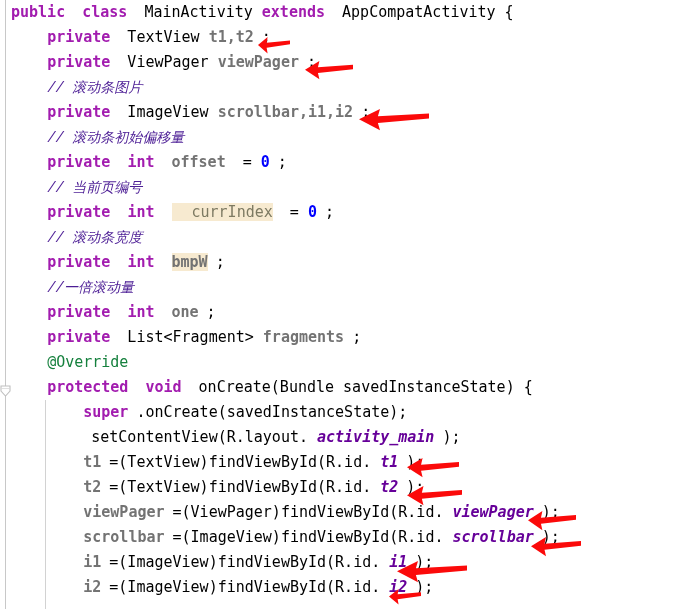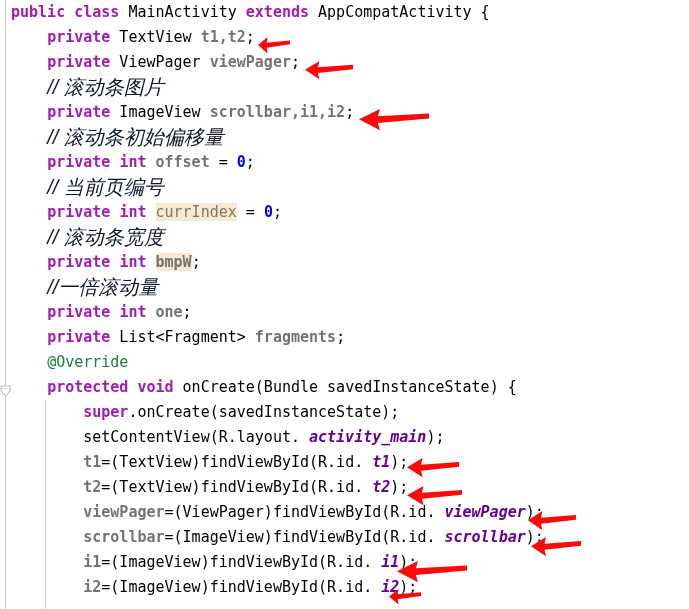--- a/index.html
+++ b/index.html
@@ -62,29 +62,29 @@
   .line {
     height: 25px;
     padding-left: 11px;
     white-space: pre;
   }
 
   
   .kw       { color: #a21caf; font-weight: bold; }
   .field    { color: #737373; font-weight: bold; }
   .fielditl { color: #660099; font-weight: bold; font-style: italic; margin-left: 9px; }
-  .plain    { color: #000000; }
+  .plain    { color: #000000; margin-left: 8px; }
   .num      { color: #0000ff; font-weight: bold; }
   .cmt      { color: #a0a0a0; font-style: italic; font-weight: normal; }
   .anno     { color: #15803d; }
-  .unused   { color: #7d7a62; }
+  .unused   { color: #7d7a62; padding-left: 20px; }
   .hl       { background: #f7ead0; }
 
   
-  .cmtline  { font-family: Liberation Sans, sans-serif; font-size: 20px; font-style: italic; color: #0f172a; }
+  .cmtline  { font-family: Liberation Mono, monospace; font-size: 14px; font-style: italic; color: #4c1d95; }
 
   
   .arrow {
     position: absolute;
     pointer-events: none;
   }
   .arrow svg { display: block; }
 </style>
 </head>
 <body>

